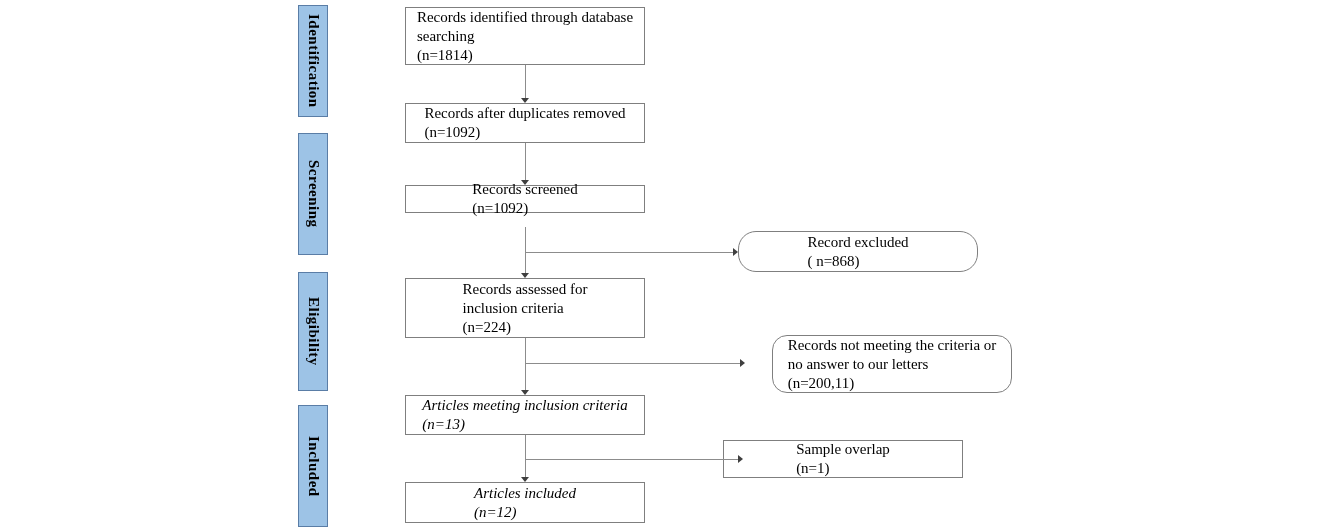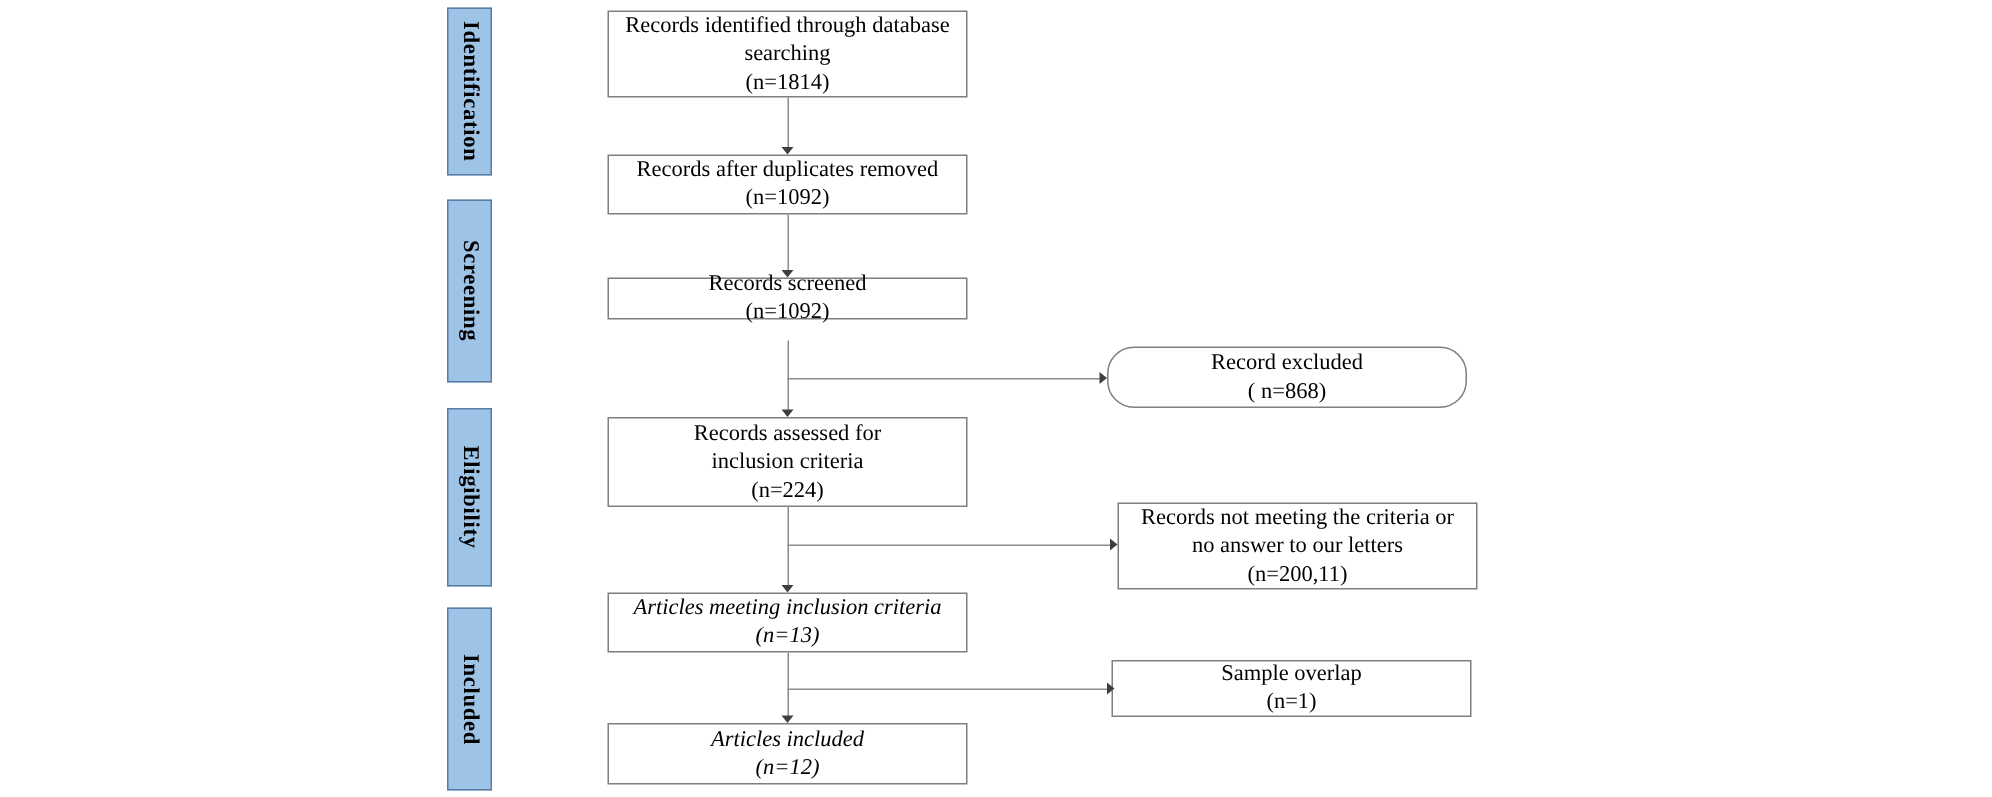--- a/index.html
+++ b/index.html
@@ -39,37 +39,36 @@
 
   .flow-box {
     position: absolute;
     width: 240px;
     box-sizing: border-box;
     background: #ffffff;
     border: 1px solid #7f7f7f;
     display: flex;
     align-items: center;
     justify-content: center;
-    text-align: center;
     font-size: 15px;
     line-height: 19px;
     white-space: pre-line;
     padding: 0 4px;
   }
   .main-col { left: 405px; }
   .box-identified { top: 7px;   height: 58px; }
   .box-dedup      { top: 103px; height: 40px; }
   .box-screened   { top: 185px; height: 28px; }
   .box-assessed   { top: 278px; height: 60px; }
   .box-meeting    { top: 395px; height: 40px; font-style: italic; }
   .box-included   { top: 482px; height: 41px; font-style: italic; }
 
   .box-excluded    { left: 738px; top: 231px; height: 41px; border-radius: 18px; }
-  .box-notmeeting  { left: 745px; top: 335px; height: 58px; }
-  .box-overlap     { left: 741px; top: 440px; height: 38px; }
+  .box-notmeeting  { left: 772px; top: 335px; height: 58px; border-radius: 15px; }
+  .box-overlap     { left: 723px; top: 440px; height: 38px; }
 
   .line {
     position: absolute;
     background: #8c8c8c;
   }
   .vline { width: 1px; left: 525px; }
   .hline { height: 1px; top: auto; }
 
   .v1 { top: 65px;  height: 34px; }
   .v2 { top: 143px; height: 38px; }

